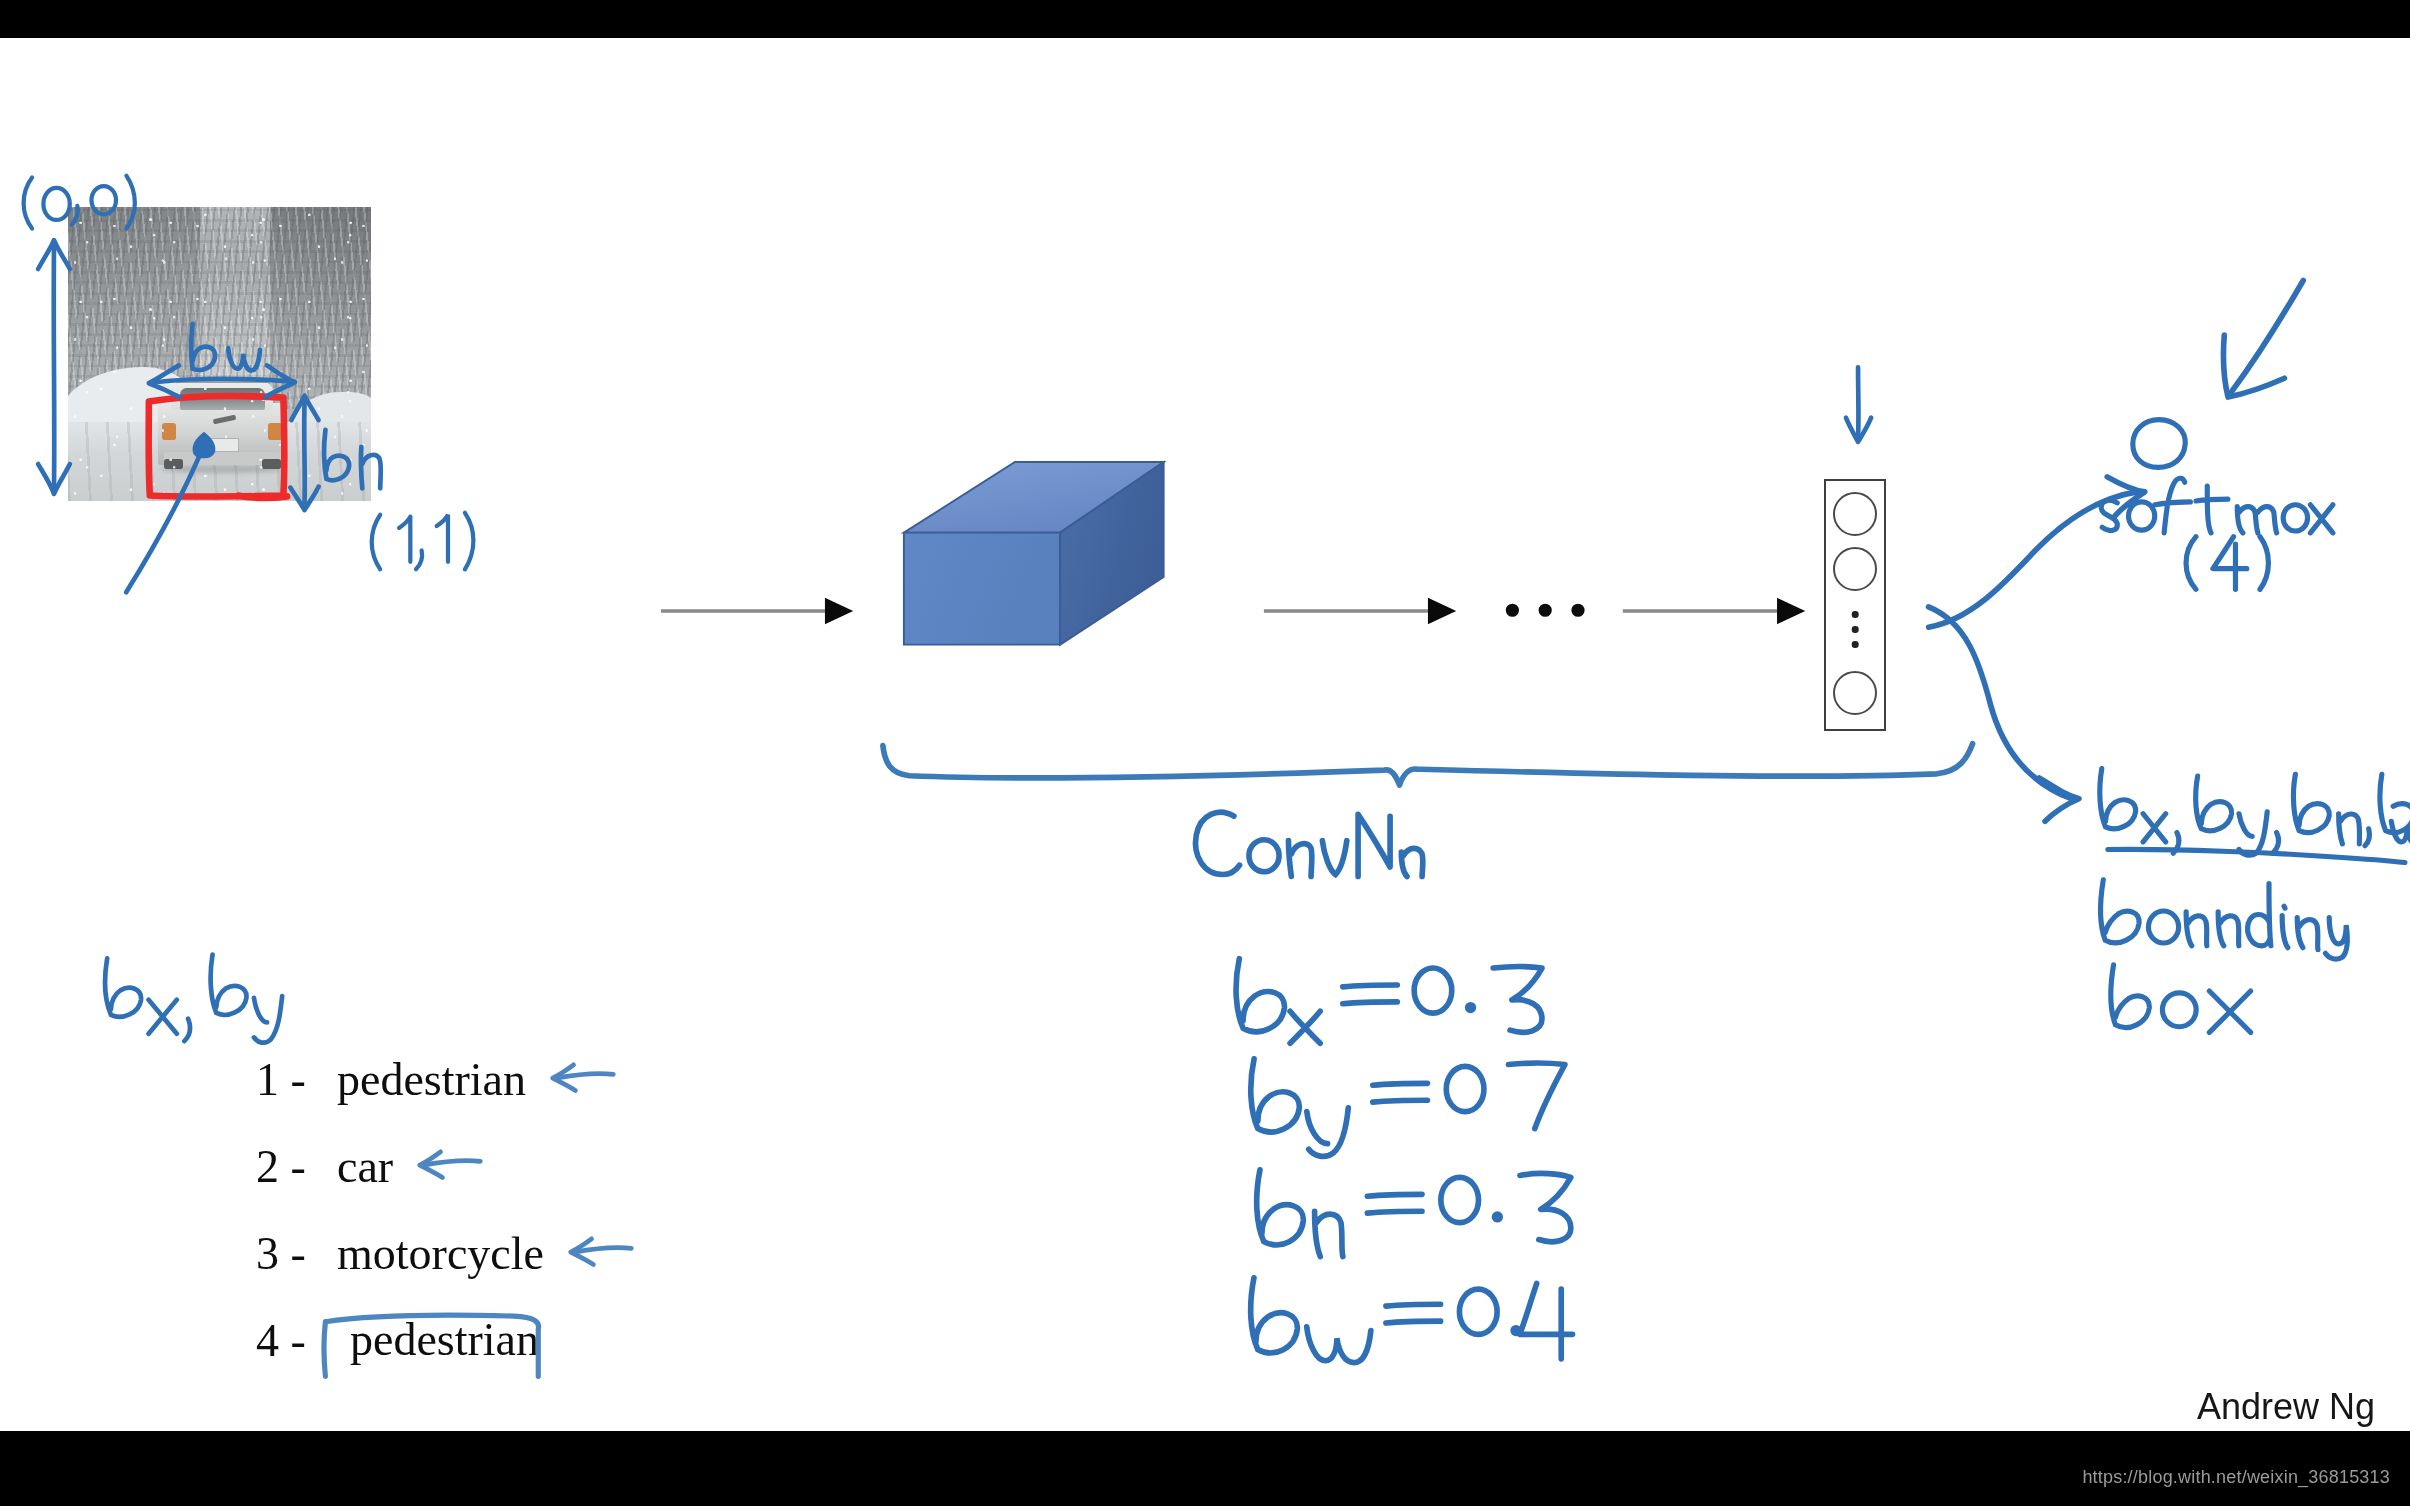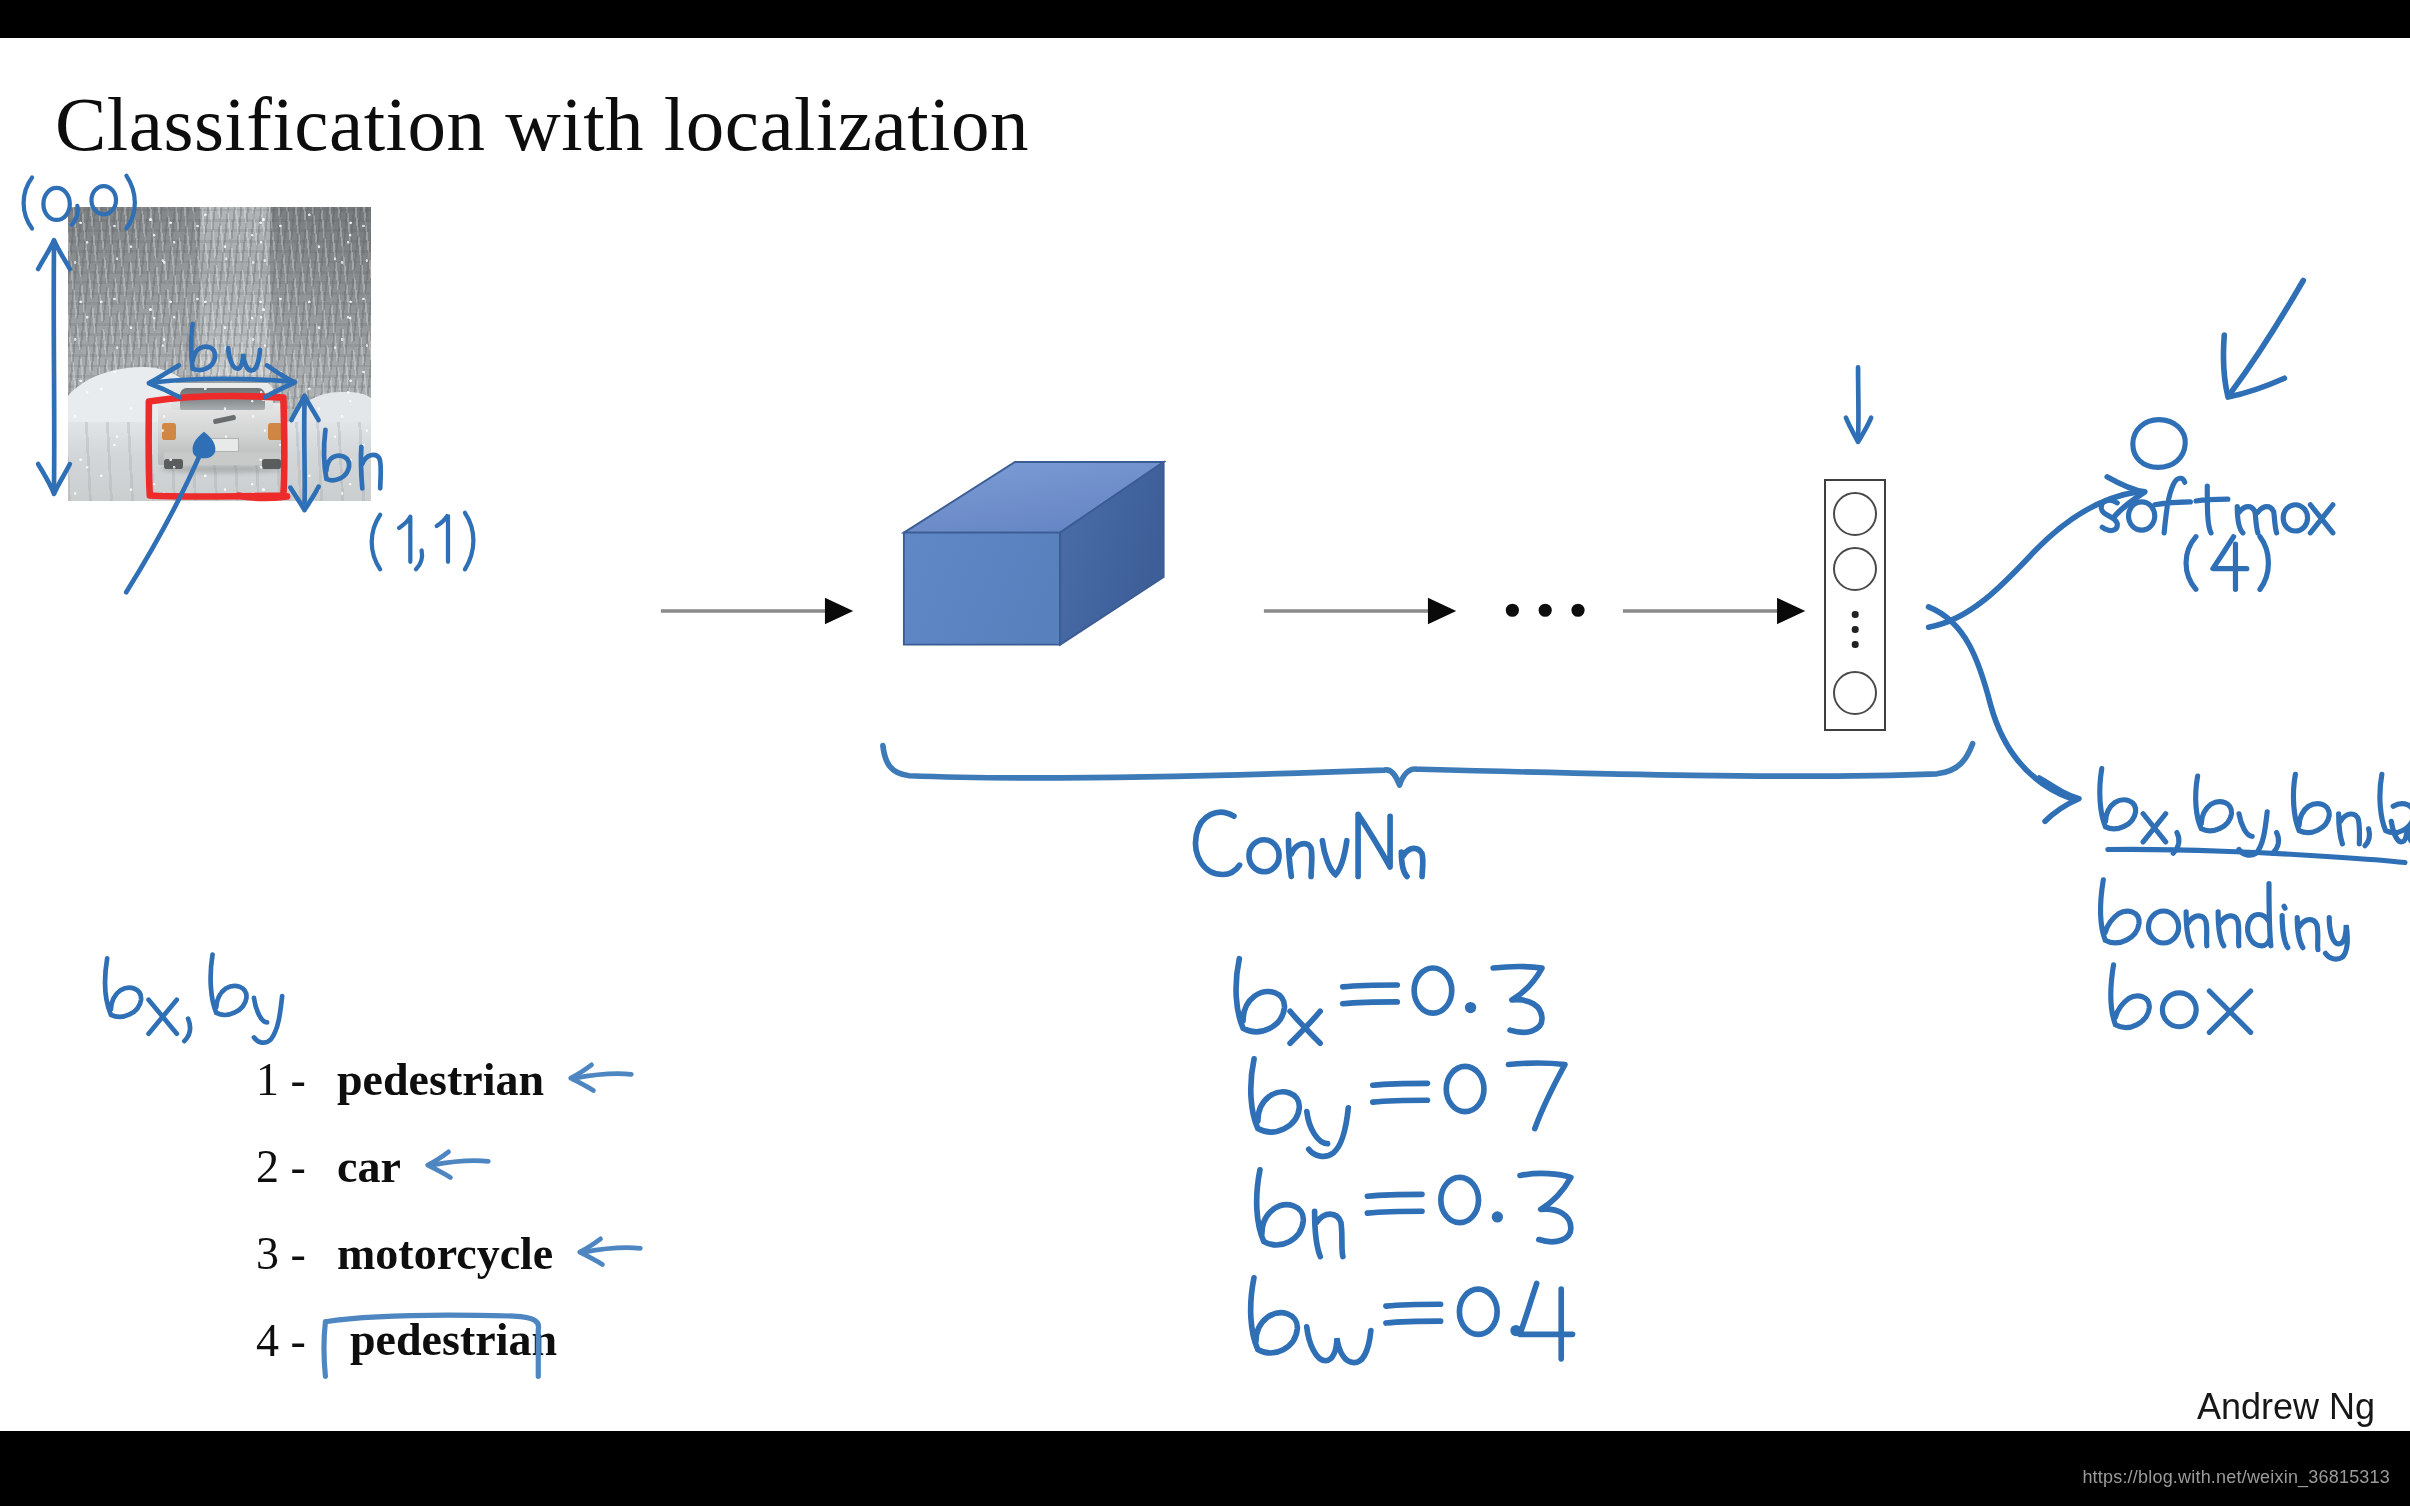--- a/index.html
+++ b/index.html
@@ -186,21 +186,21 @@
   .class-row {
     font-family:"Liberation Serif", serif;
     font-size:46px;
     color:#0e0e0e;
     height:87px;
     display:flex;
     align-items:center;
     white-space:nowrap;
   }
   .class-num { width:81px; display:inline-block; }
-  .class-label { position:relative;font-weight:bold; }
+  .class-label { position:relative; }
   .boxed-label { padding:1.9px 11.3px 3.8px 13px; position:relative; }
 
   
   .ink {
     position:absolute;
     color:#2f6fb5;
     font-family:"DejaVu Sans", sans-serif;
     font-weight:400;
     white-space:nowrap;
     pointer-events:none;
@@ -226,21 +226,20 @@
 </style>
 </head>
 <body>
 
 <div class="slide-root">
 
   <div class="topbar"></div>
 
   <div class="slide-canvas">
 
-    <div class="slide-title">Classification with localization</div>
 
     <div class="photo-frame">
       <div class="photo-sky"></div>
       <div class="trees-left"></div>
       <div class="trees-right"></div>
       <div class="tree-texture"></div>
       <div class="snowbank-left"></div>
       <div class="snowbank-right"></div>
       <div class="road"></div>
       <div class="road-streak"></div>

